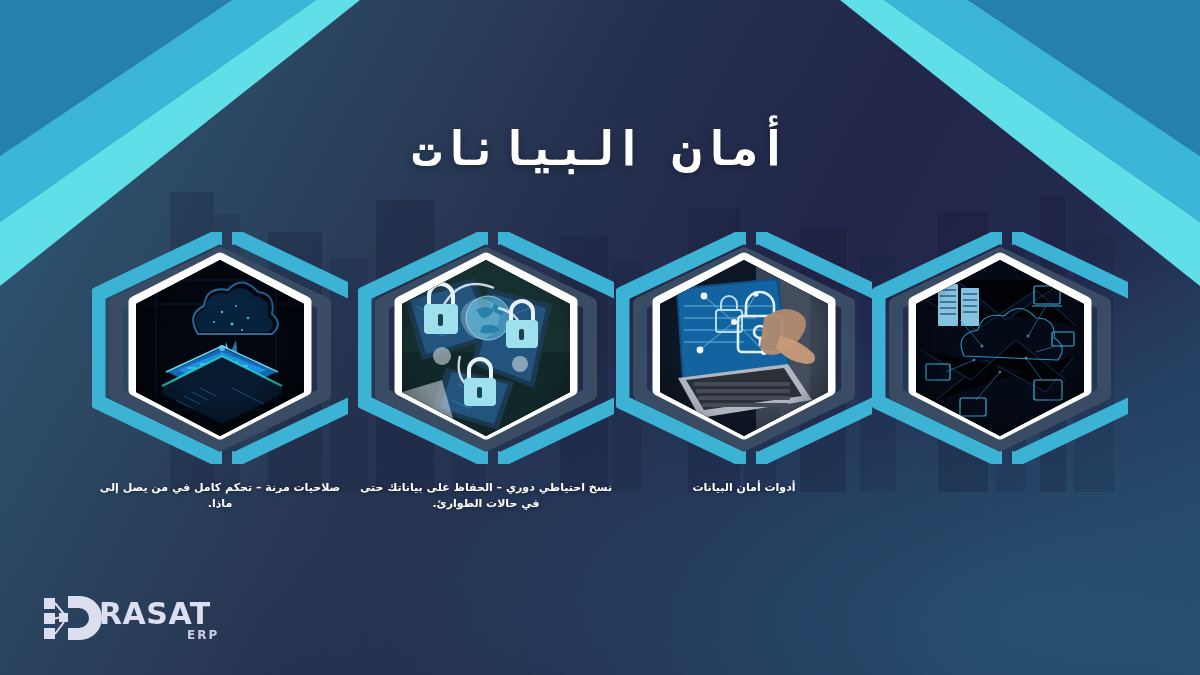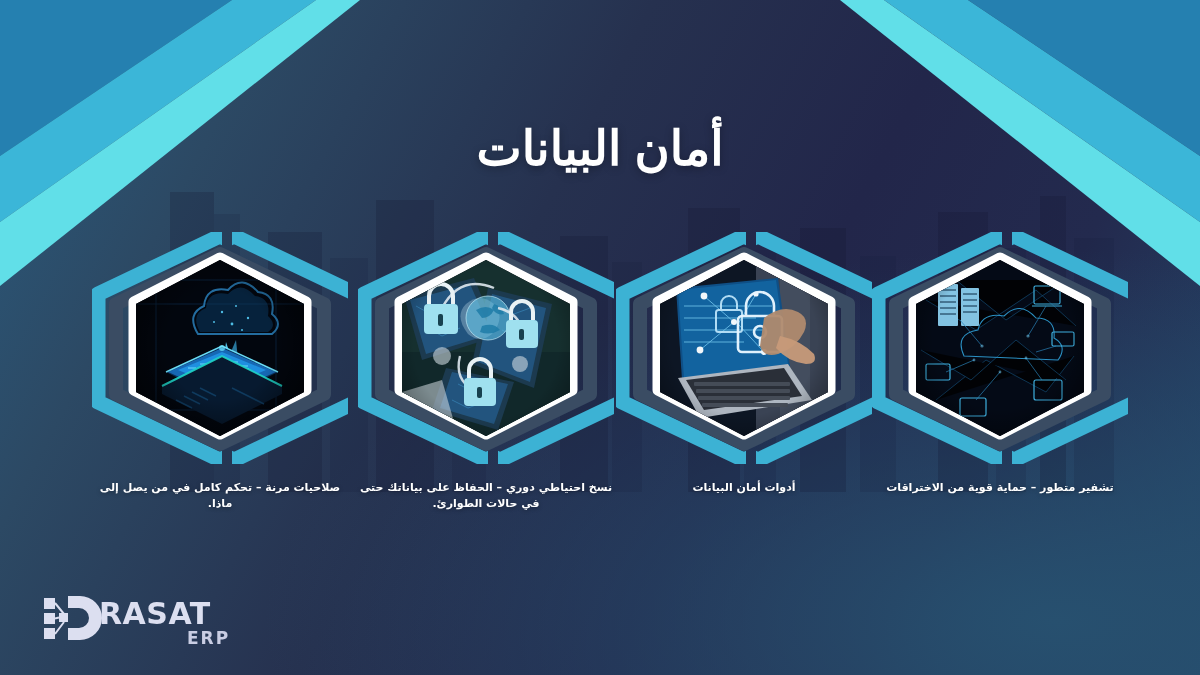--- a/index.html
+++ b/index.html
@@ -21,21 +21,21 @@
   .bldg.l{background:rgba(20,28,56,.30);}
 
   
   .ribbons{position:absolute;left:0;top:0;width:1200px;height:675px;}
 
   
   .title{
     position:absolute;left:0;top:88px;width:1200px;text-align:center;
     color:#ffffff;font-size:48px;font-weight:bold;letter-spacing:.5px;
     text-shadow:0 2px 8px rgba(0,0,0,.28);
-    font-family:Liberation Sans, sans-serif;
+    font-family:Liberation Mono, monospace;
   }
 
   
   .cards{position:absolute;left:0;top:232px;width:1200px;height:400px;}
   .card{position:absolute;top:0;width:256px;height:400px;}
   .hexwrap{position:relative;width:256px;height:232px;}
   .hexwrap svg{position:absolute;left:0;top:0;}
   .photo{
     position:absolute;left:44px;top:28px;width:168px;height:176px;
     clip-path:polygon(50% 0%,100% 25%,100% 75%,50% 100%,0% 75%,0% 25%);
@@ -54,21 +54,21 @@
   
   .logo{position:absolute;left:44px;top:592px;width:200px;height:58px;}
   .logo .mark{position:absolute;left:0;top:2px;}
   .logo .word{
     position:absolute;left:55px;top:4px;color:#dcdff0;
     font-size:30px;font-weight:bold;letter-spacing:.5px;
     font-family:"DejaVu Sans","Liberation Sans",sans-serif;direction:ltr;
   }
   .logo .sub{
     position:absolute;left:143px;top:36px;color:#c9cde3;
-    font-size:17px;font-weight:bold;letter-spacing:2px;
+    font-size:12px;font-weight:bold;letter-spacing:2px;
     font-family:"DejaVu Sans","Liberation Sans",sans-serif;direction:ltr;
   }
 </style>
 </head>
 <body>
 
 <div class="slide">
 
   <div class="skyline">
     <div class="bldg" style="left:170px;top:192px;width:44px;height:300px;"></div>
@@ -160,21 +160,20 @@
             <rect width="168" height="176" fill="url(#vig1)"></rect>
             <defs>
               <radialGradient id="vig1" cx="50%" cy="45%" r="72%">
                 <stop offset="55%" stop-color="#000" stop-opacity="0"></stop>
                 <stop offset="100%" stop-color="#000" stop-opacity=".72"></stop>
               </radialGradient>
             </defs>
           </svg>
         </div>
       </div>
-      <div class="caption">تشفير متطور – حماية قوية من الاختراقات</div>
     </div>
 
     <div class="card" style="left:616px;">
       <div class="hexwrap">
         <svg width="256" height="232" viewBox="0 0 256 232">
           <defs>
             <clipPath id="gapL2">
                 <rect x="0" y="0" width="130" height="232"></rect>
               </clipPath>
             <clipPath id="gapR2">

